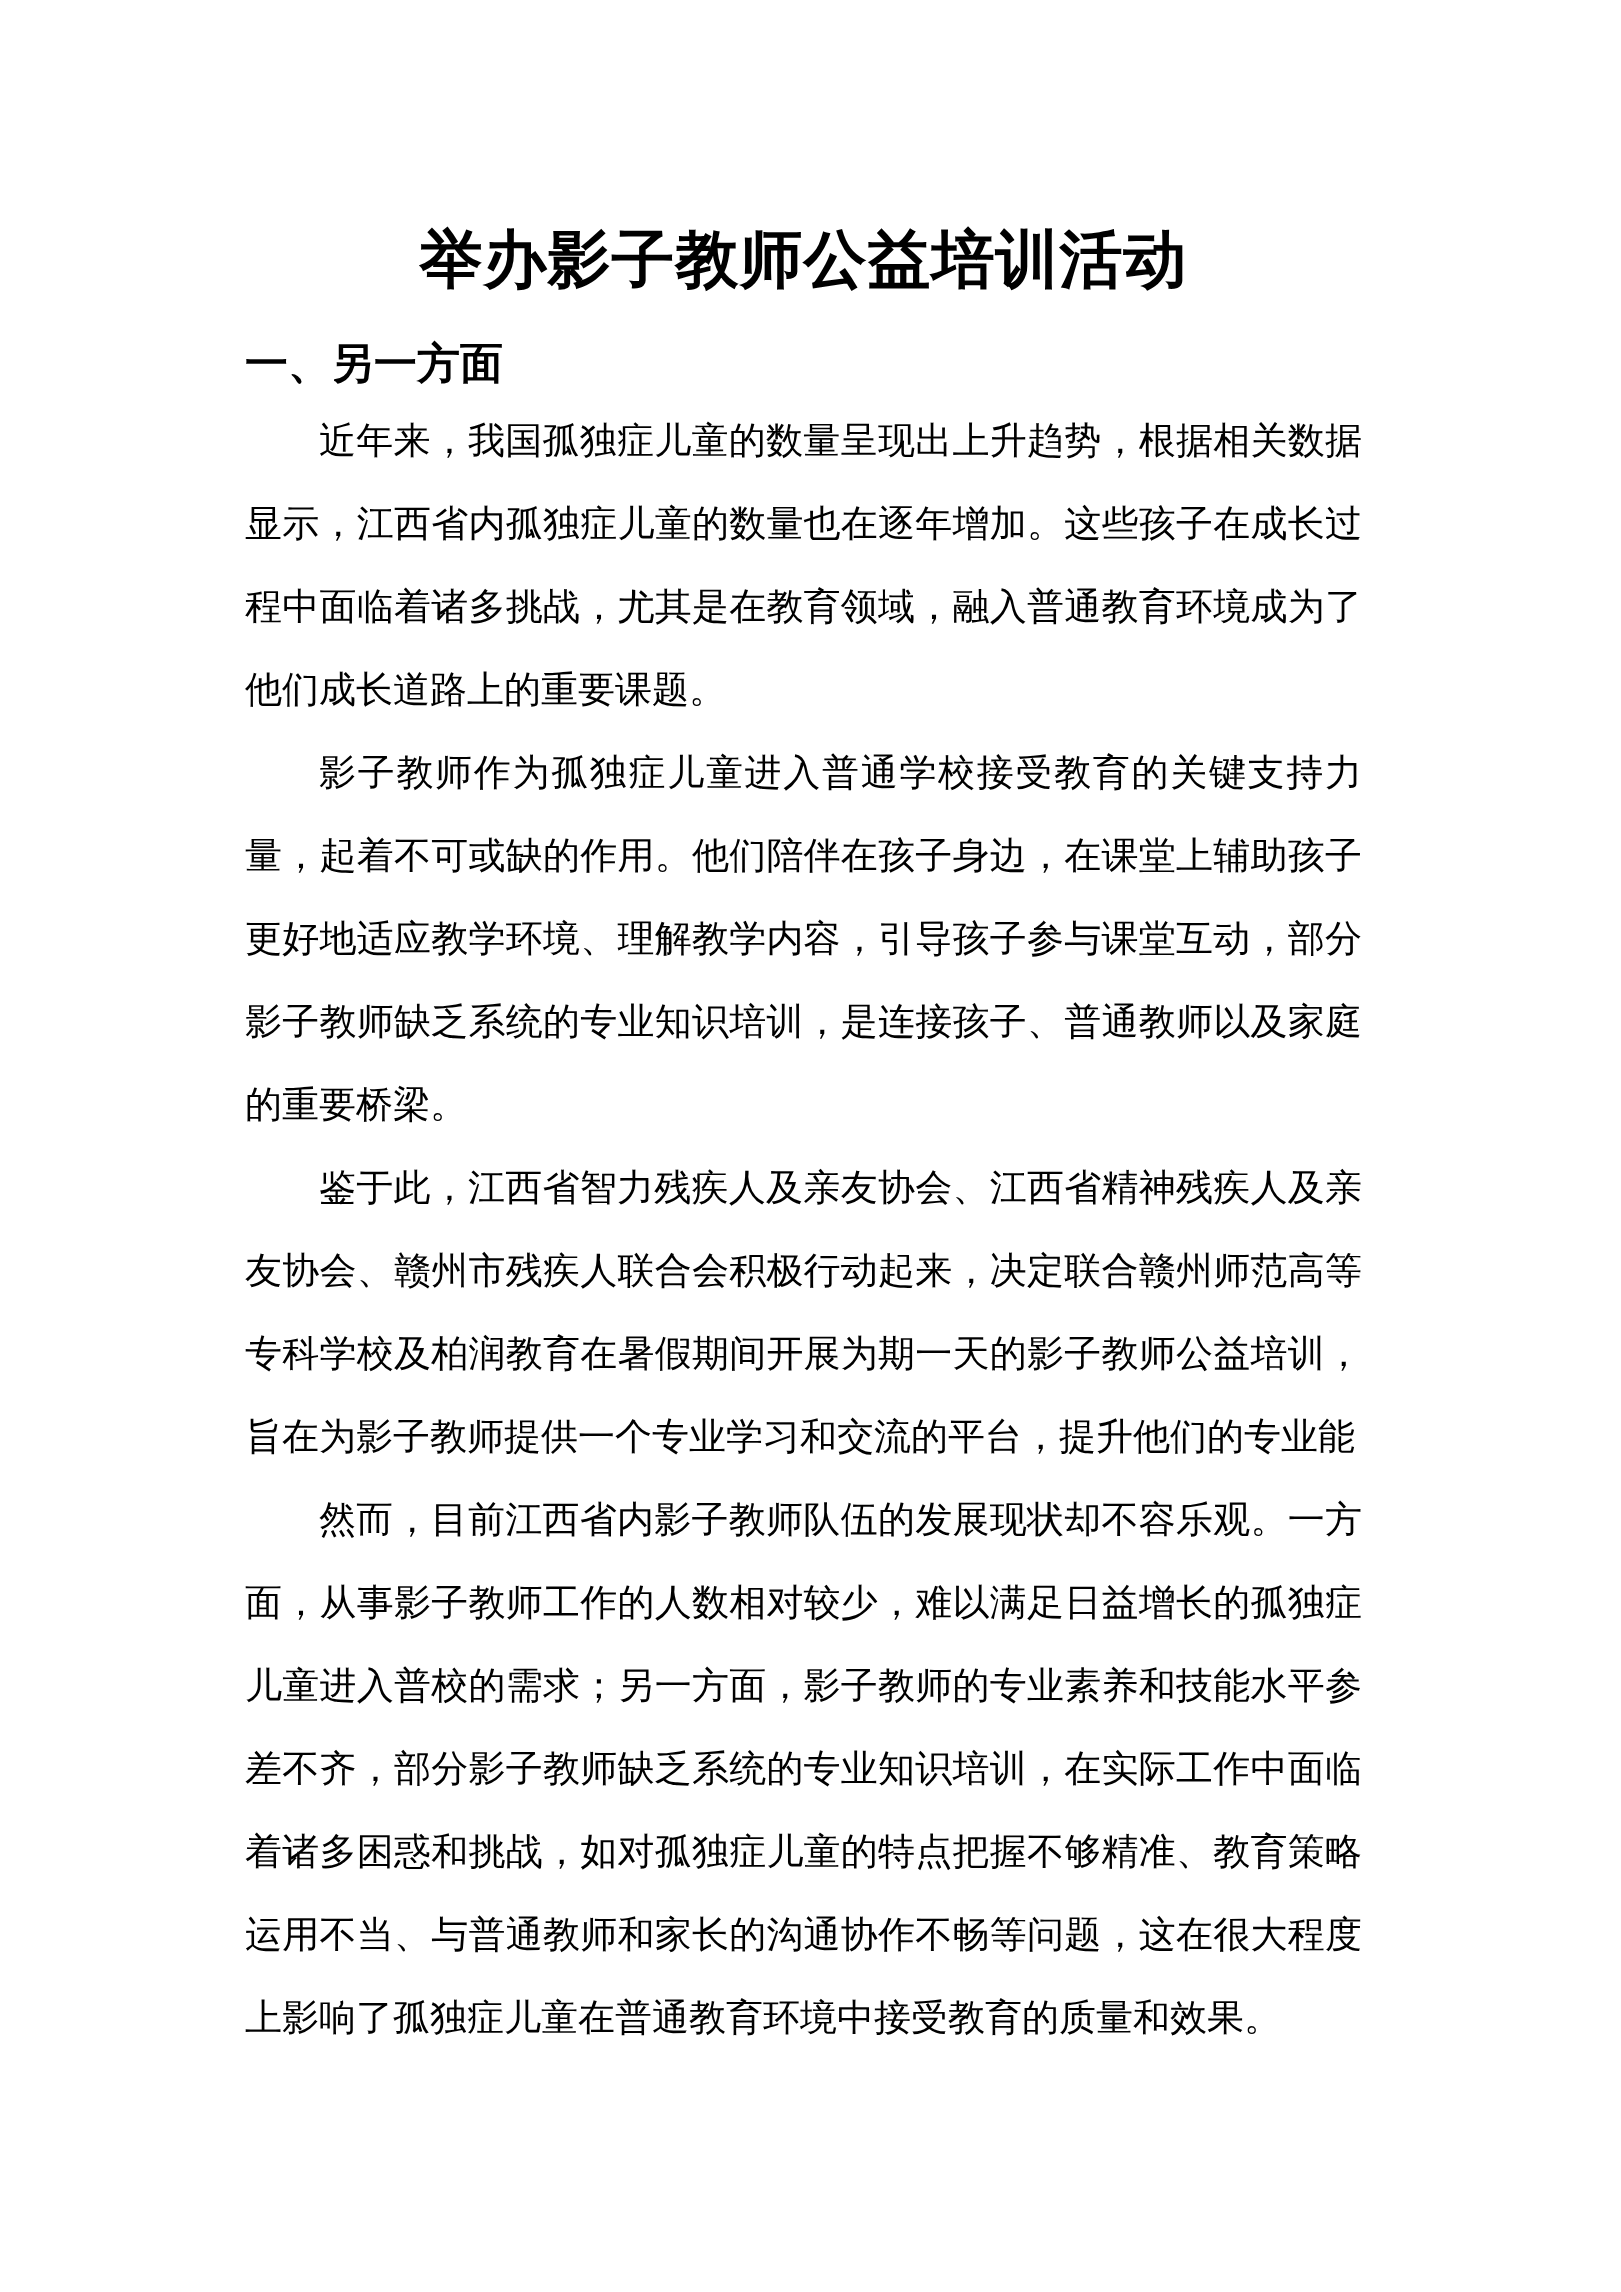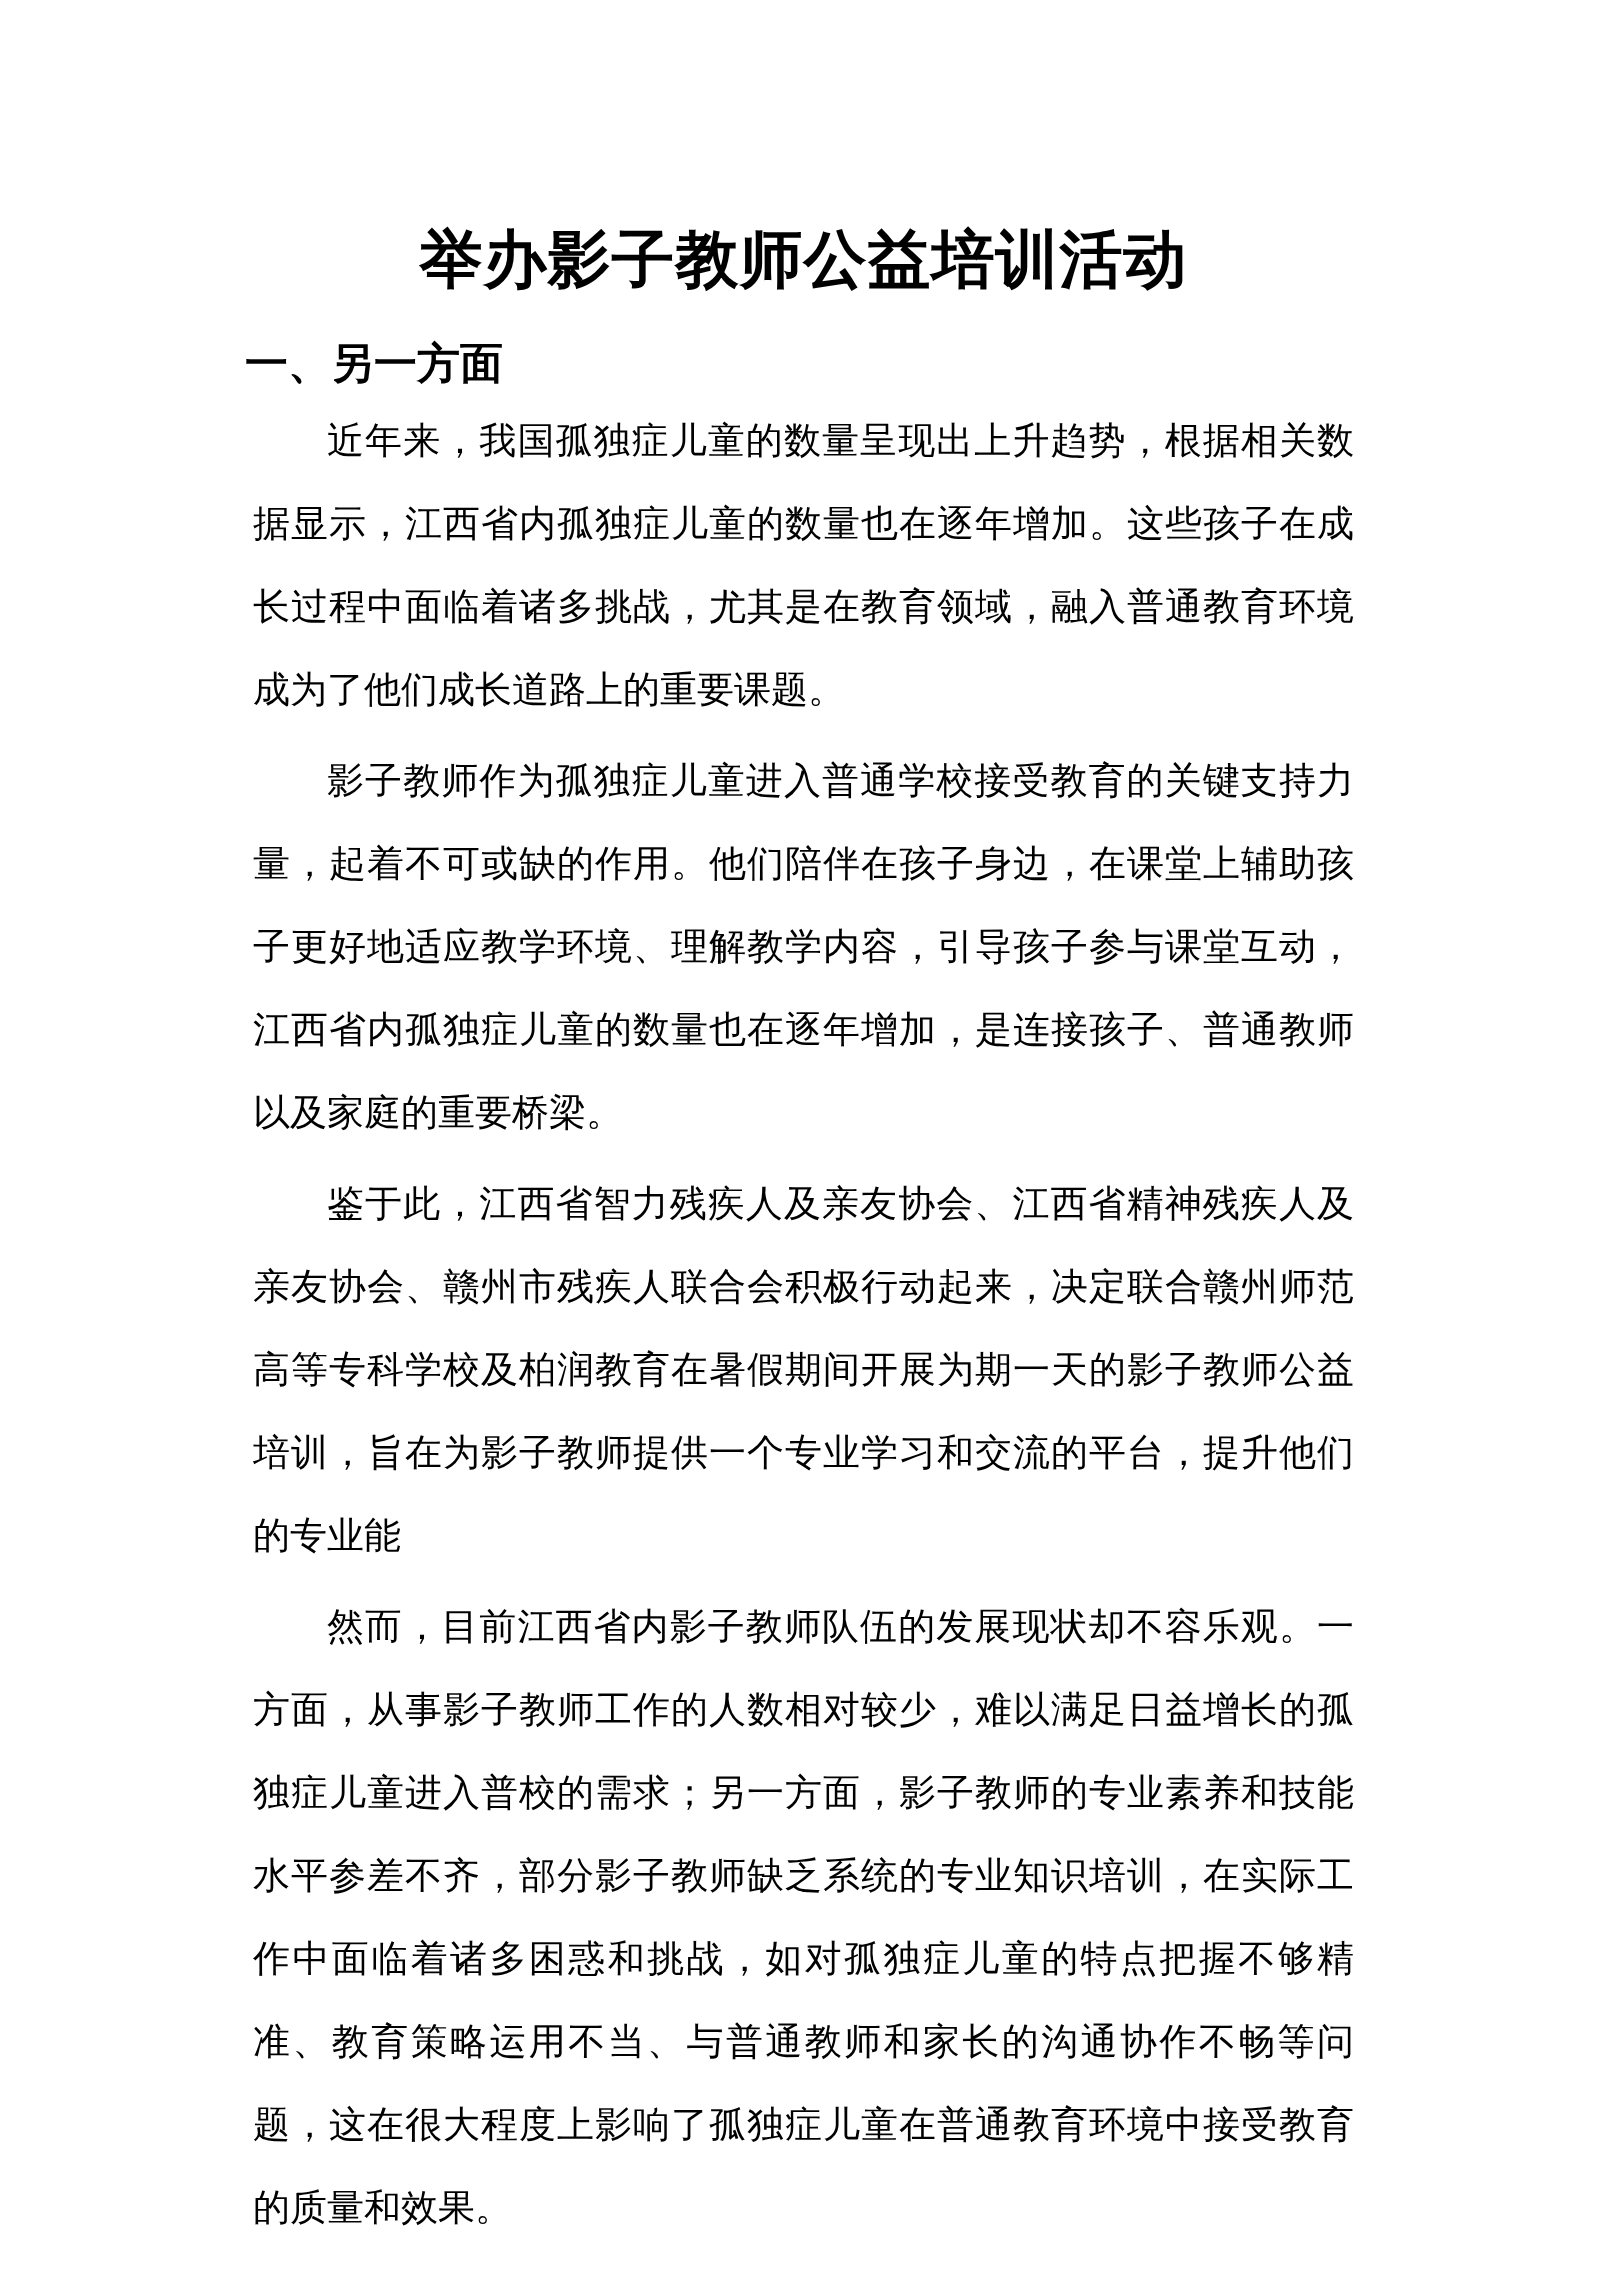--- a/index.html
+++ b/index.html
@@ -32,39 +32,39 @@
     white-space: nowrap;
   }
   .heading {
     margin: 39px 0 0 0;
     font-size: 43px;
     font-weight: bold;
     line-height: 51px;
     text-align: left;
   }
   .para {
-    margin: 8px;
+    margin: 0;
     font-size: 37px;
     line-height: 83px;
     text-align: justify;
     text-indent: 2em;
     line-break: strict;
     word-break: normal;
     overflow-wrap: normal;
   }
   .para.first {
     margin-top: 9.8px;
   }
 </style>
 </head>
 <body>
 
 <div class="page">
   <div class="doc">
     <h1 class="title">举办影子教师公益培训活动</h1>
     <h2 class="heading">一、另一方面</h2>
     <p class="para first">近年来，我国孤独症儿童的数量呈现出上升趋势，根据相关数据显示，江西省内孤独症儿童的数量也在逐年增加。这些孩子在成长过程中面临着诸多挑战，尤其是在教育领域，融入普通教育环境成为了他们成长道路上的重要课题。</p>
-    <p class="para">影子教师作为孤独症儿童进入普通学校接受教育的关键支持力量，起着不可或缺的作用。他们陪伴在孩子身边，在课堂上辅助孩子更好地适应教学环境、理解教学内容，引导孩子参与课堂互动，江西省内孤独症儿童的数量也在逐年增加，是连接孩子、普通教师以及家庭的重要桥梁。</p>
+    <p class="para">影子教师作为孤独症儿童进入普通学校接受教育的关键支持力量，起着不可或缺的作用。他们陪伴在孩子身边，在课堂上辅助孩子更好地适应教学环境、理解教学内容，引导孩子参与课堂互动，部分影子教师缺乏系统的专业知识培训，是连接孩子、普通教师以及家庭的重要桥梁。</p>
     <p class="para">鉴于此，江西省智力残疾人及亲友协会、江西省精神残疾人及亲友协会、赣州市残疾人联合会积极行动起来，决定联合赣州师范高等专科学校及柏润教育在暑假期间开展为期一天的影子教师公益培训，旨在为影子教师提供一个专业学习和交流的平台，提升他们的专业能</p>
     <p class="para">然而，目前江西省内影子教师队伍的发展现状却不容乐观。一方面，从事影子教师工作的人数相对较少，难以满足日益增长的孤独症儿童进入普校的需求；另一方面，影子教师的专业素养和技能水平参差不齐，部分影子教师缺乏系统的专业知识培训，在实际工作中面临着诸多困惑和挑战，如对孤独症儿童的特点把握不够精准、教育策略运用不当、与普通教师和家长的沟通协作不畅等问题，这在很大程度上影响了孤独症儿童在普通教育环境中接受教育的质量和效果。</p>
   </div>
 </div>
 
 
 </body></html>

